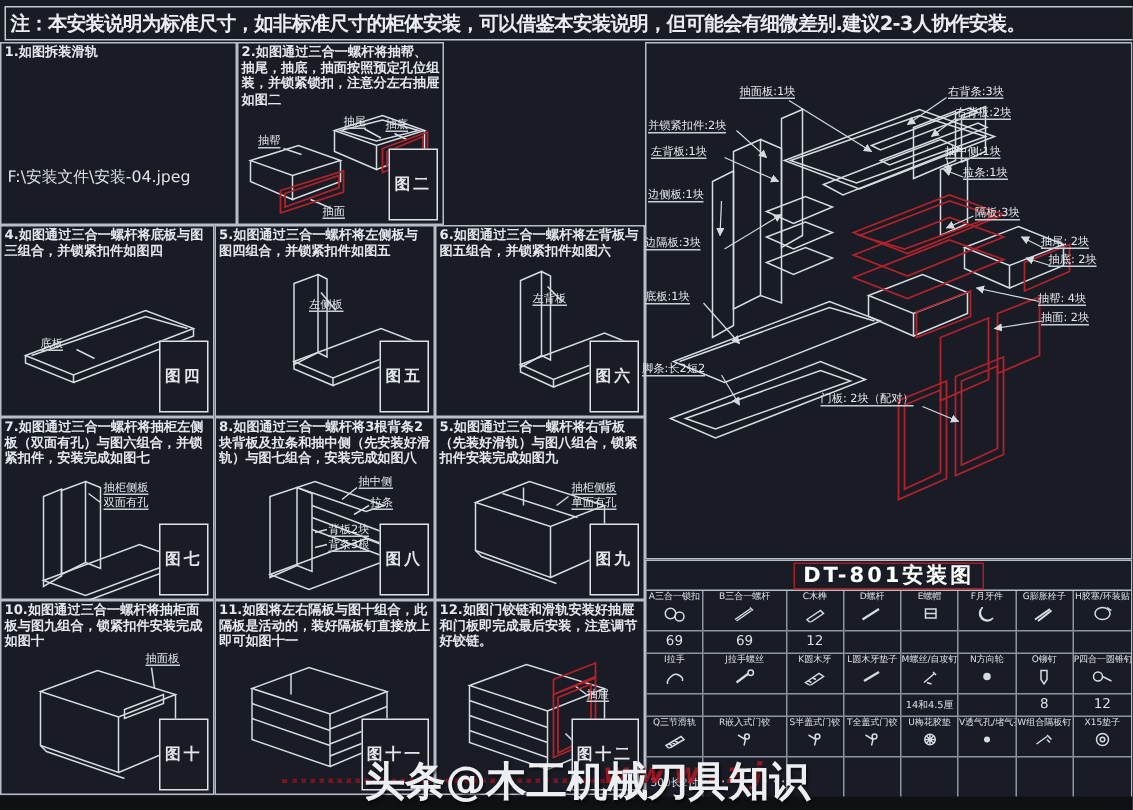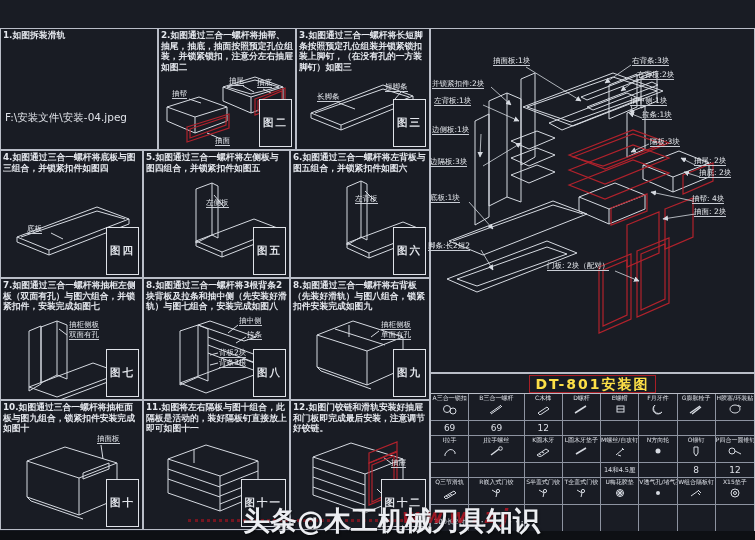--- a/index.html
+++ b/index.html
@@ -20,21 +20,21 @@
   .filepath{position:absolute;left:4px;top:82px;font-size:10.5px;color:#dfe2e8;white-space:nowrap;}
   .exploded{position:absolute;left:430px;top:28px;width:325px;height:345px;
             border:1px solid #b9bdc7;box-sizing:border-box;}
   .exlbl{position:absolute;font-size:7.5px;line-height:1.1;color:#e6e9ee;
          border-bottom:1px solid #c9cdd5;white-space:nowrap;z-index:3;}
   .ptable{position:absolute;left:430px;top:373px;width:325px;height:167px;box-sizing:border-box;
           border:1px solid #b9bdc7;display:grid;grid-template-columns:repeat(8,1fr);
           grid-template-rows:20px 27px 15px 27px 15px 27px 1fr;background:#191c24;}
   .ttitle{grid-column:1 / span 8;display:flex;align-items:center;justify-content:center;
           border-bottom:1px solid #b9bdc7;}
-  .ttitle span{color:#fde047;font-weight:bold;font-size:14px;letter-spacing:2px;
+  .ttitle span{color:#ffffff;font-weight:bold;font-size:14px;letter-spacing:2px;
                border:1px solid #a81e26;padding:0 5px;line-height:16px;}
   .hcell{border-right:1px solid #8d93a0;border-bottom:1px solid #8d93a0;overflow:hidden;
          display:flex;flex-direction:column;align-items:center;}
   .hcell:nth-child(8n+1){}
   .hlabel{font-size:6px;white-space:nowrap;color:#dde0e7;line-height:8px;max-width:100%;}
   .qcell{border-right:1px solid #8d93a0;border-bottom:1px solid #8d93a0;font-size:9px;
          display:flex;align-items:center;justify-content:center;color:#dde0e7;
          white-space:nowrap;overflow:visible;}
   .qtiny{font-size:6.5px;}
   .hw{margin-top:1px;}
@@ -45,20 +45,23 @@
            opacity:.8;z-index:4;}
   .wm-main{position:absolute;left:243px;top:503px;font-size:27px;font-weight:bold;
            color:#eceef2;z-index:5;letter-spacing:0px;white-space:nowrap;
            text-shadow:1px 1px 2px rgba(0,0,0,.6);}
 </style>
 </head>
 <body>
 
 <div class="screen">
 
+  <div class="notice">
+    <span>注：本安装说明为标准尺寸，如非标准尺寸的柜体安装，可以借鉴本安装说明，但可能会有细微差别.建议2-3人协作安装。</span>
+  </div>
 
   <div class="panel" style="left:0;top:28px;width:158px;height:122px">
     <div class="ptitle">1.如图拆装滑轨</div>
     <div class="pbody">
       <span class="filepath">F:\安装文件\安装-04.jpeg</span>
     </div>
   </div>
 
   <div class="panel" style="left:158px;top:28px;width:138px;height:122px">
     <div class="ptitle">2.如图通过三合一螺杆将抽帮、抽尾，抽底，抽面按照预定孔位组装，并锁紧锁扣，注意分左右抽屉如图二</div>
@@ -82,37 +85,20 @@
         </g>
       </svg>
       <span class="lbl" style="left:70px;top:48px">抽尾</span>
       <span class="lbl" style="left:13px;top:61px">抽帮</span>
       <span class="lbl" style="left:98px;top:50px">抽底</span>
       <span class="lbl" style="left:56px;top:108px">抽面</span>
       <span class="figbox">图二</span>
     </div>
   </div>
 
-  <div class="panel" style="left:296px;top:28px;width:134px;height:122px">
-    <div class="ptitle">3.如图通过三合一螺杆将长短脚条按照预定孔位组装并锁紧锁扣装上脚钉，（在没有孔的一方装脚钉）如图三</div>
-    <div class="pbody">
-      <svg width="134" height="122">
-        <g fill="none" stroke="#d6dae1" stroke-width="1">
-          <path d="M14,84 L86,56 L116,67 L44,96 Z"></path>
-          <path d="M14,84 L14,89 L44,101 L44,96"></path>
-          <path d="M116,67 L116,72 L44,101"></path>
-          <path d="M18,84 L86,60 L112,68"></path>
-          <path d="M42,74 L58,80 M104,63 L98,70"></path>
-        </g>
-      </svg>
-      <span class="lbl" style="left:20px;top:64px">长脚条</span>
-      <span class="lbl" style="left:88px;top:54px">短脚条</span>
-      <span class="figbox">图三</span>
-    </div>
-  </div>
 
   <div class="panel" style="left:0;top:150px;width:143px;height:128px">
     <div class="ptitle">4.如图通过三合一螺杆将底板与图三组合，并锁紧扣件如图四</div>
     <div class="pbody">
       <svg width="143" height="128">
         <g fill="none" stroke="#d6dae1" stroke-width="1">
           <path d="M16,86 L96,56 L128,68 L48,99 Z"></path>
           <path d="M16,86 L16,91 L48,104 L48,99"></path>
           <path d="M128,68 L128,73 L48,104"></path>
           <path d="M20,86 L96,60 L124,68"></path>
@@ -194,21 +180,21 @@
       </svg>
       <span class="lbl" style="left:95px;top:38px">抽中侧</span>
       <span class="lbl" style="left:103px;top:52px">拉条</span>
       <span class="lbl" style="left:75px;top:70px">背板2块</span>
       <span class="lbl" style="left:75px;top:80px">背条3根</span>
       <span class="figbox">图八</span>
     </div>
   </div>
 
   <div class="panel" style="left:290px;top:278px;width:140px;height:122px">
-    <div class="ptitle">8.如图通过三合一螺杆将右背板（先装好滑轨）与图八组合，锁紧扣件安装完成如图九</div>
+    <div class="ptitle">5.如图通过三合一螺杆将右背板（先装好滑轨）与图八组合，锁紧扣件安装完成如图九</div>
     <div class="pbody">
       <svg width="140" height="122">
         <g fill="none" stroke="#d6dae1" stroke-width="1">
           <path d="M26,56 L62,42 L112,58 L76,72 Z"></path>
           <path d="M26,56 L26,88 L76,106 L76,72"></path>
           <path d="M112,58 L112,90 L76,106"></path>
           <path d="M44,50 L94,66 M58,46 L58,58"></path>
           <path d="M26,88 L30,92 L80,110"></path>
           <path d="M88,52 L80,58"></path>
         </g>

